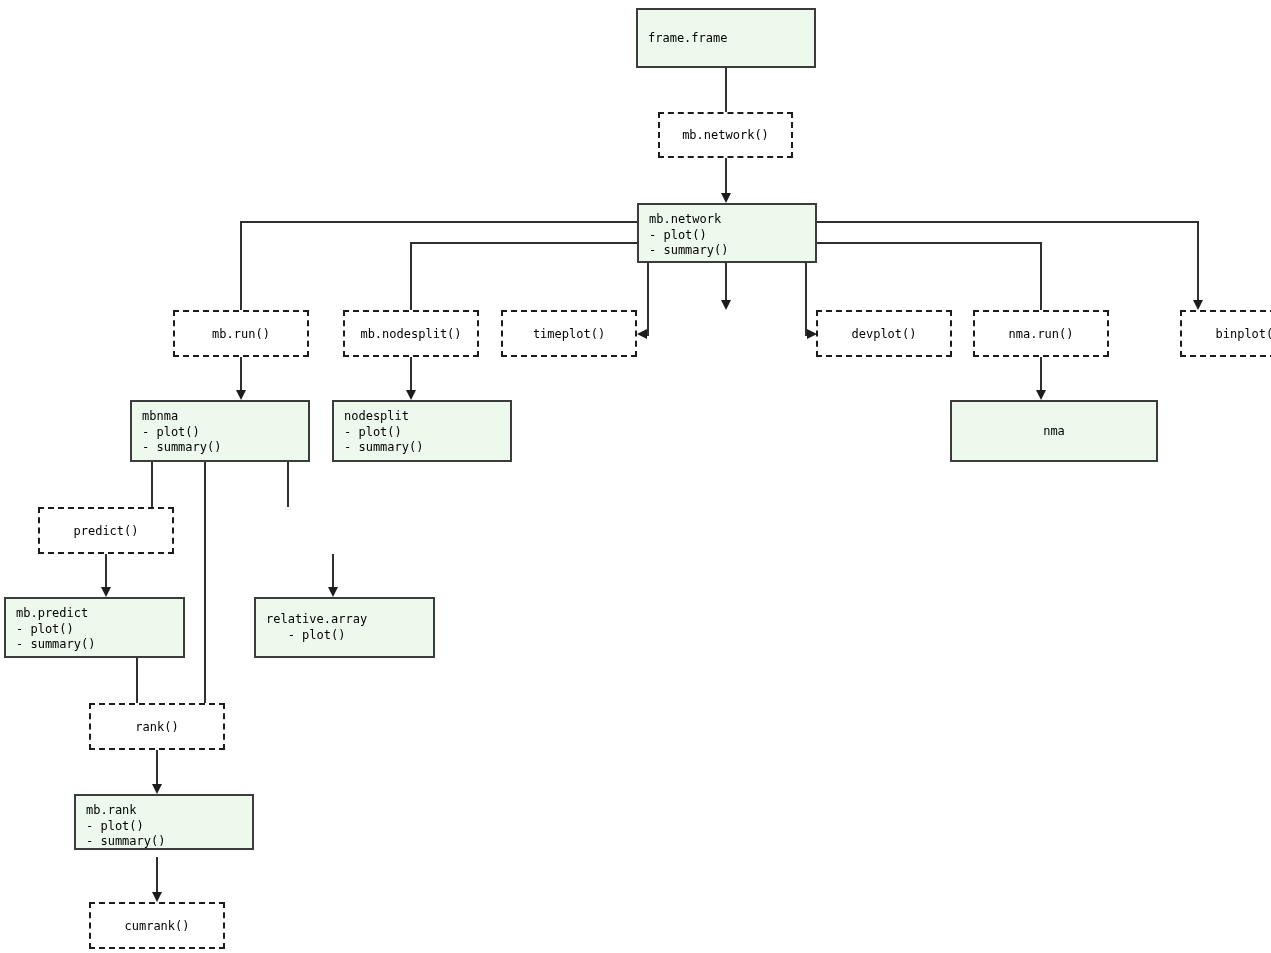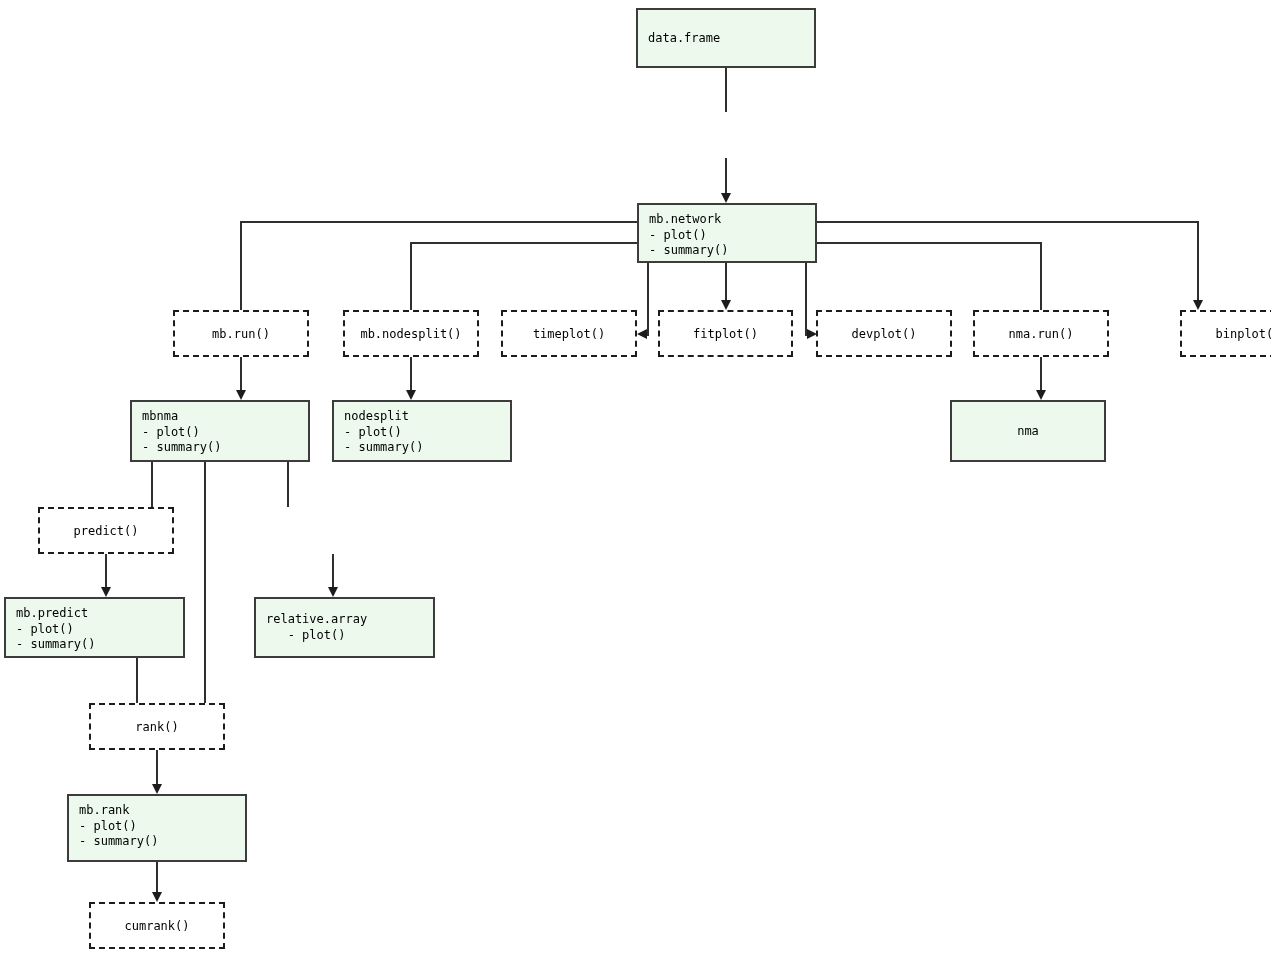--- a/index.html
+++ b/index.html
@@ -130,45 +130,45 @@
 
   <div class="line vline" style="left:136px;top:658px;height:45px"></div>
 
   <div class="line vline" style="left:156px;top:750px;height:36px"></div>
   <div class="arr arr-down" style="left:152px;top:784px"></div>
 
   <div class="line vline" style="left:156px;top:857px;height:37px"></div>
   <div class="arr arr-down" style="left:152px;top:892px"></div>
 
   <div class="node solid single-left" style="left:636px;top:8px;width:180px;height:60px">
-    <span class="ln">data.frame</span>
-  </div>
-
+    <span class="ln">frame.frame</span>
+  </div>
+
+  <div class="node dashed" style="left:658px;top:112px;width:135px;height:46px">
+    <span>mb.network()</span>
+  </div>
 
   <div class="node solid multi" style="left:637px;top:203px;width:180px;height:60px">
     <span class="ln">mb.network</span>
     <span class="ln">- plot()</span>
     <span class="ln">- summary()</span>
   </div>
 
   <div class="node dashed" style="left:173px;top:310px;width:136px;height:47px">
     <span>mb.run()</span>
   </div>
 
   <div class="node dashed" style="left:343px;top:310px;width:136px;height:47px">
     <span>mb.nodesplit()</span>
   </div>
 
   <div class="node dashed" style="left:501px;top:310px;width:136px;height:47px">
     <span>timeplot()</span>
   </div>
 
-  <div class="node dashed" style="left:658px;top:310px;width:135px;height:47px">
-    <span>fitplot()</span>
-  </div>
 
   <div class="node dashed" style="left:816px;top:310px;width:136px;height:47px">
     <span>devplot()</span>
   </div>
 
   <div class="node dashed" style="left:973px;top:310px;width:136px;height:47px">
     <span>nma.run()</span>
   </div>
 
   <div class="node dashed" style="left:1180px;top:310px;width:136px;height:47px">
@@ -180,21 +180,21 @@
     <span class="ln">- plot()</span>
     <span class="ln">- summary()</span>
   </div>
 
   <div class="node solid multi" style="left:332px;top:400px;width:180px;height:62px">
     <span class="ln">nodesplit</span>
     <span class="ln">- plot()</span>
     <span class="ln">- summary()</span>
   </div>
 
-  <div class="node solid single-center" style="left:950px;top:400px;width:156px;height:62px">
+  <div class="node solid single-center" style="left:950px;top:400px;width:208px;height:62px">
     <span>nma</span>
   </div>
 
   <div class="node dashed" style="left:38px;top:507px;width:136px;height:47px">
     <span>predict()</span>
   </div>
 
 
   <div class="node solid multi" style="left:4px;top:597px;width:181px;height:61px">
     <span class="ln">mb.predict</span>
@@ -206,21 +206,21 @@
     <span class="lnwrap">
       <span class="ln">relative.array</span>
       <span class="ln">- plot()</span>
     </span>
   </div>
 
   <div class="node dashed" style="left:89px;top:703px;width:136px;height:47px">
     <span>rank()</span>
   </div>
 
-  <div class="node solid multi" style="left:67px;top:794px;width:180px;height:68px">
+  <div class="node solid multi" style="left:74px;top:794px;width:180px;height:56px">
     <span class="ln">mb.rank</span>
     <span class="ln">- plot()</span>
     <span class="ln">- summary()</span>
   </div>
 
   <div class="node dashed" style="left:89px;top:902px;width:136px;height:47px">
     <span>cumrank()</span>
   </div>
 
 </div>

